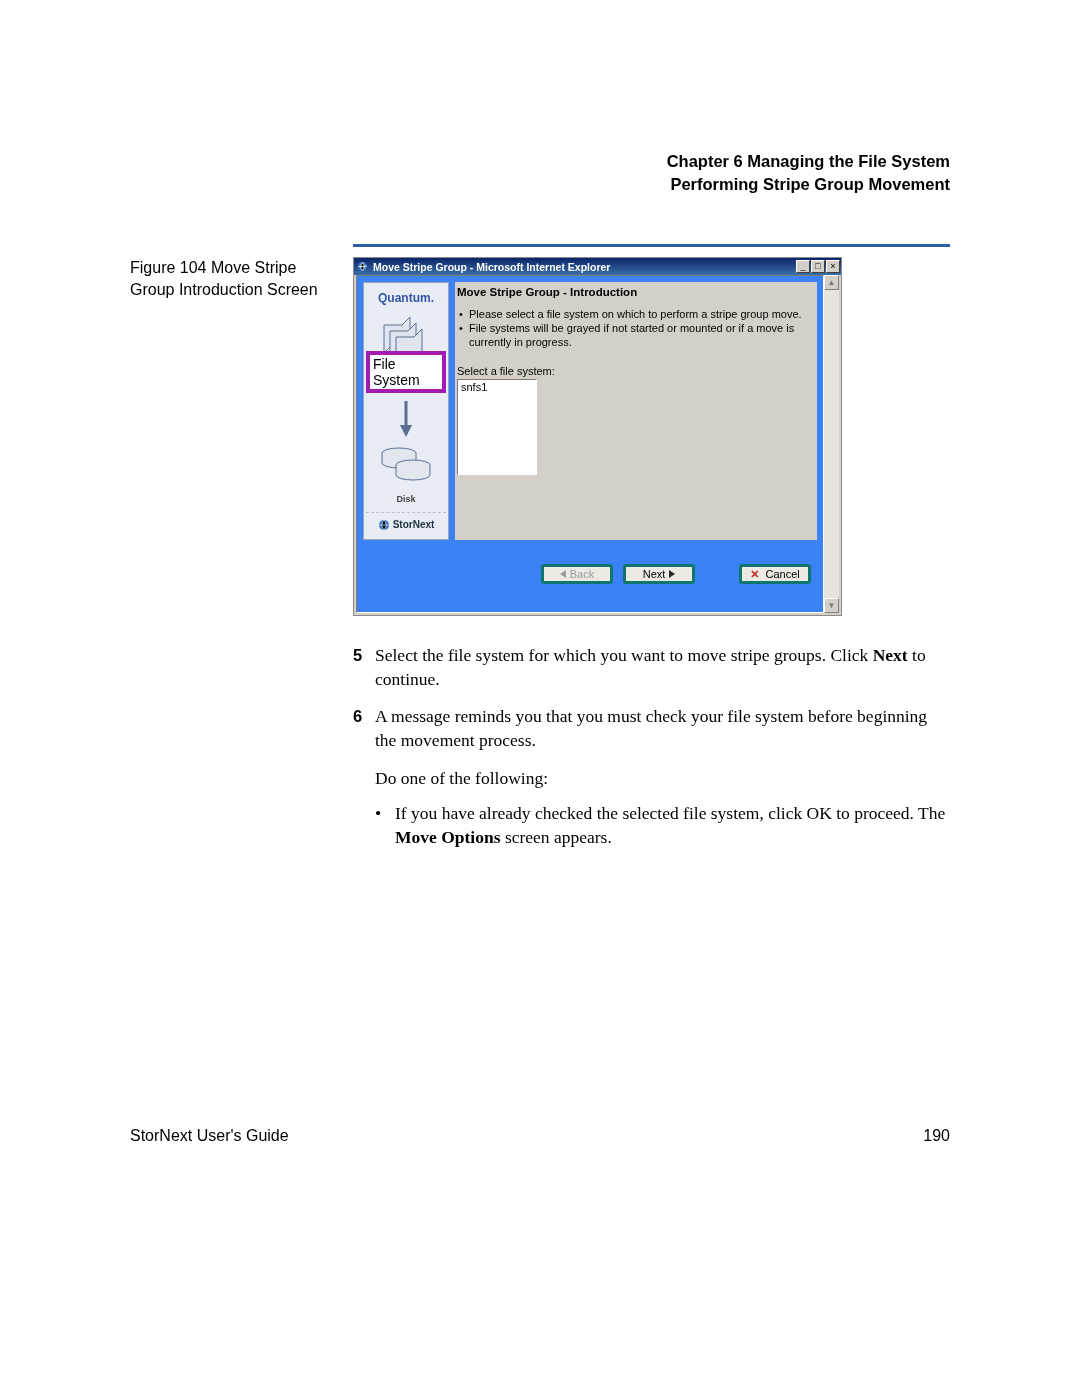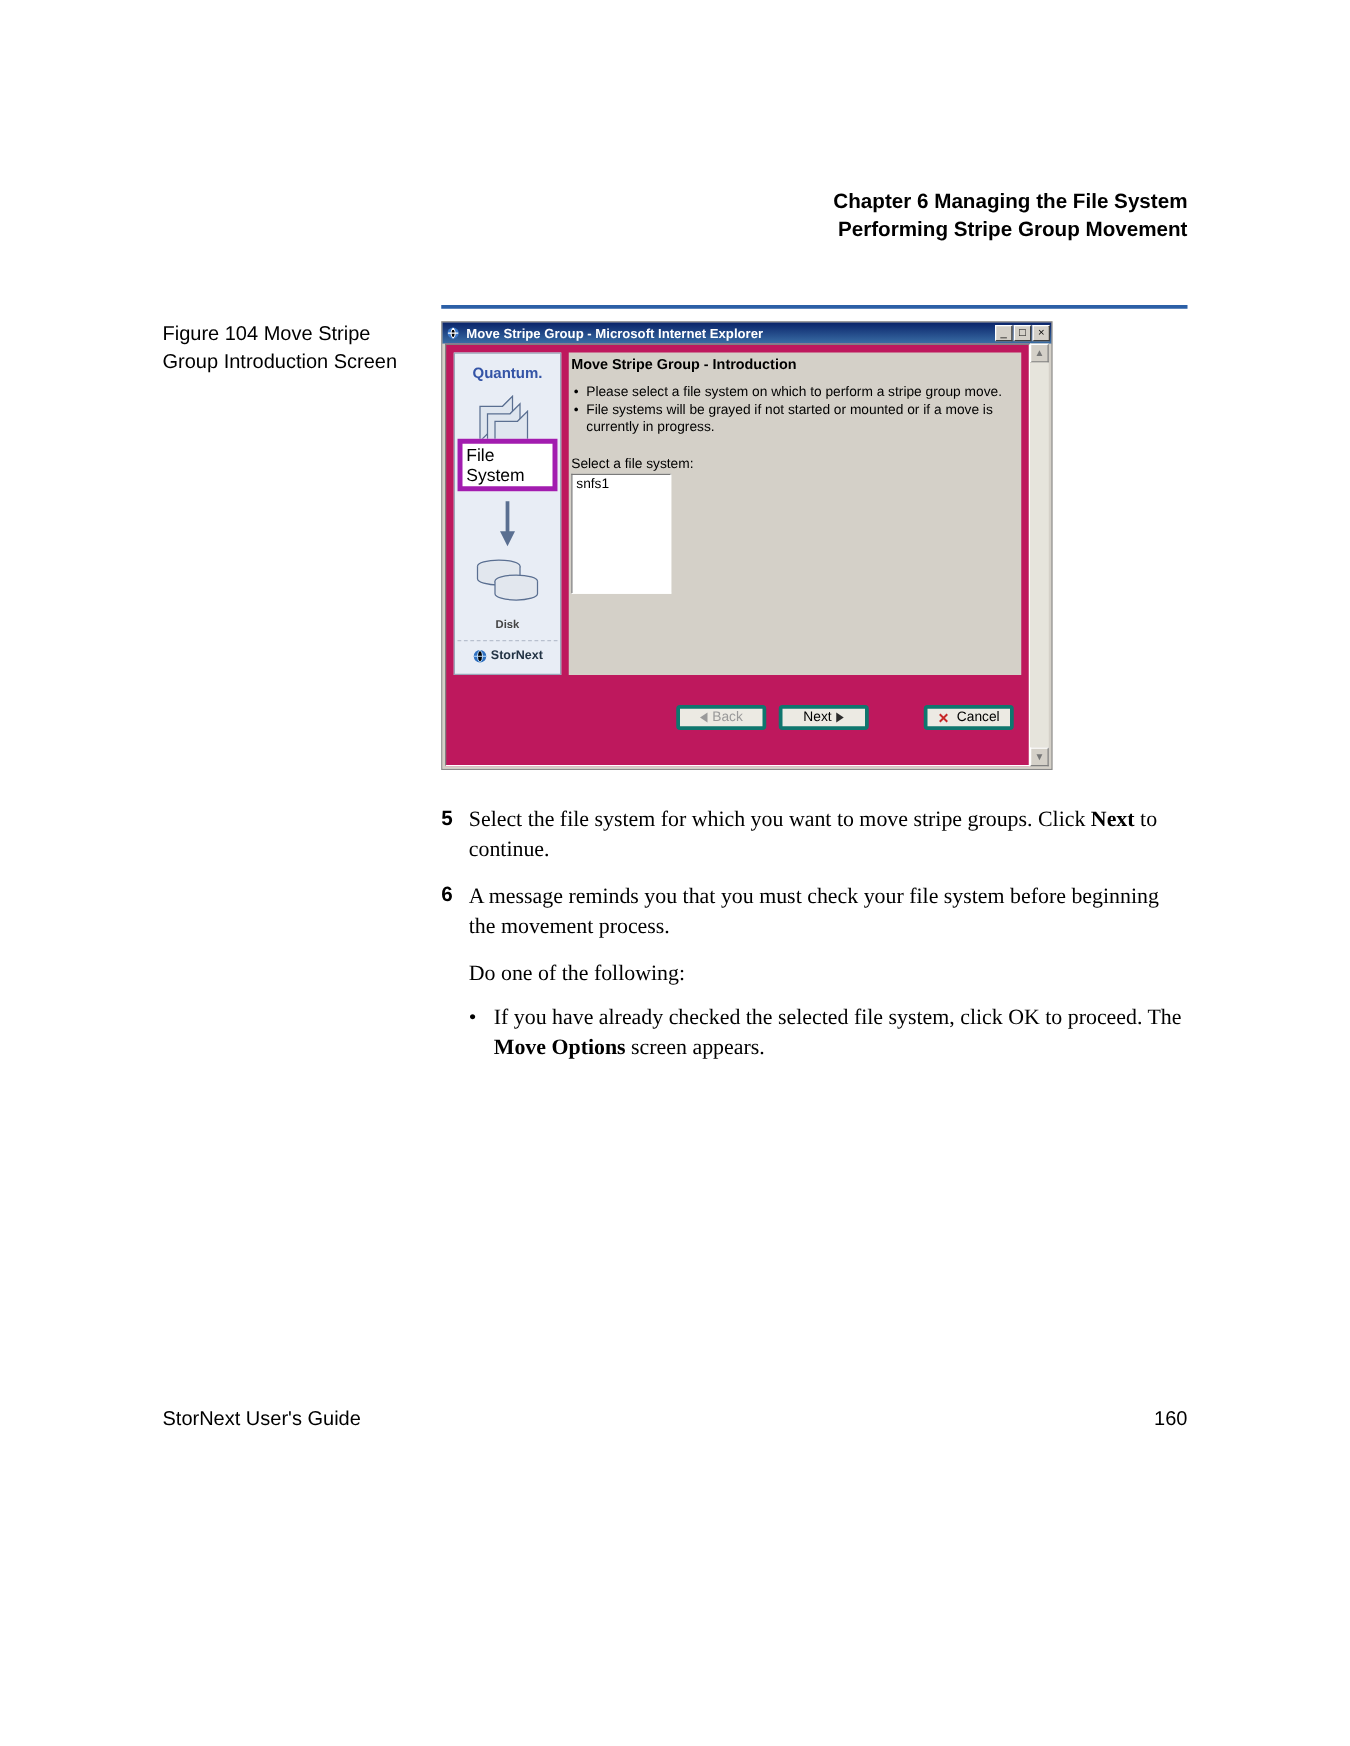--- a/index.html
+++ b/index.html
@@ -97,21 +97,21 @@
     height: 15px;
     background: #d4d0c8;
     border: 1px solid #fff;
     border-right-color: #808080; border-bottom-color: #808080;
     font-size: 8px; text-align: center; line-height: 13px;
     color: #777;
   }
   .scroll-track { flex: 1; background: #e6e4dc; }
   .content-area {
     flex: 1;
-    background: #be185d;
+    background: #3b82f6;
     border: 1px solid #808080;
     border-top-color: #808080; border-left-color: #808080;
     border-right-color: #fff; border-bottom-color: #fff;
     padding: 6px 6px 6px 6px;
     display: flex; flex-direction: column;
   }
   .upper {
     display: flex; gap: 6px;
   }
   .side-panel {
@@ -344,15 +344,15 @@
     <div class="para-indent">Do one of the following:</div>
     <div class="ul-inner">
       <div class="bi">
         <span>If you have already checked the selected file system, click OK to proceed. The </span><span class="bold">Move Options</span><span> screen appears.</span>
       </div>
     </div>
   </div>
 
   <div class="page-footer">
     <span>StorNext User's Guide</span>
-    <span>160</span>
+    <span>190</span>
   </div>
 </div>
 
 </body></html>

